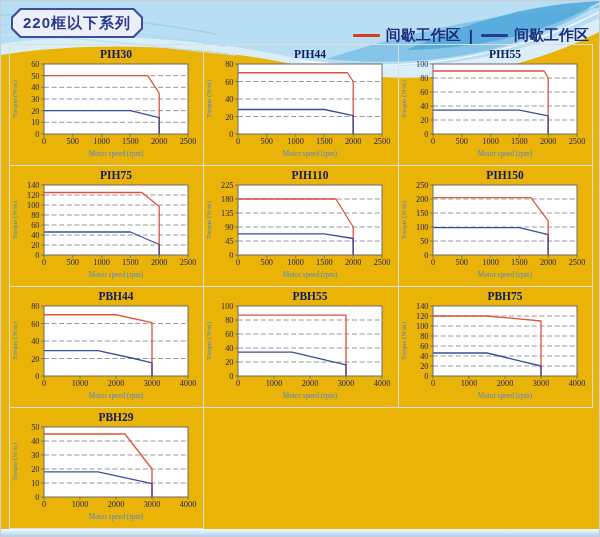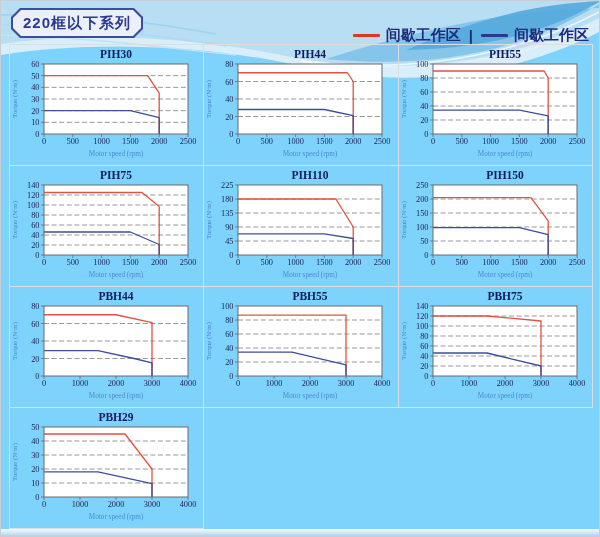--- a/index.html
+++ b/index.html
@@ -1,19 +1,19 @@
 <!DOCTYPE html>
 <html><head>
 <meta charset="utf-8">
 <style>
   * { margin:0; padding:0; box-sizing:border-box; }
   html,body { background:#eef2f5; }
   .page {
     position:relative; width:600px; height:537px; overflow:hidden;
-    background:#7dd3fc; border:1px solid #c9ced4;
+    background:#eab308; border:1px solid #c9ced4;
     font-family:"Liberation Sans", sans-serif;
   }
   .wave { position:absolute; top:0; left:0; z-index:0; }
   .title-badge {
     position:absolute; left:10px; top:7px; width:132px; height:30px; z-index:3;
     background:#3d4c9e;
     clip-path:polygon(9px 0, calc(100% - 9px) 0, 100% 9px, 100% calc(100% - 9px), calc(100% - 9px) 100%, 9px 100%, 0 calc(100% - 9px), 0 9px);
   }
   .title-badge-inner {
     position:absolute; inset:2px; background:rgba(250,253,255,0.92);

